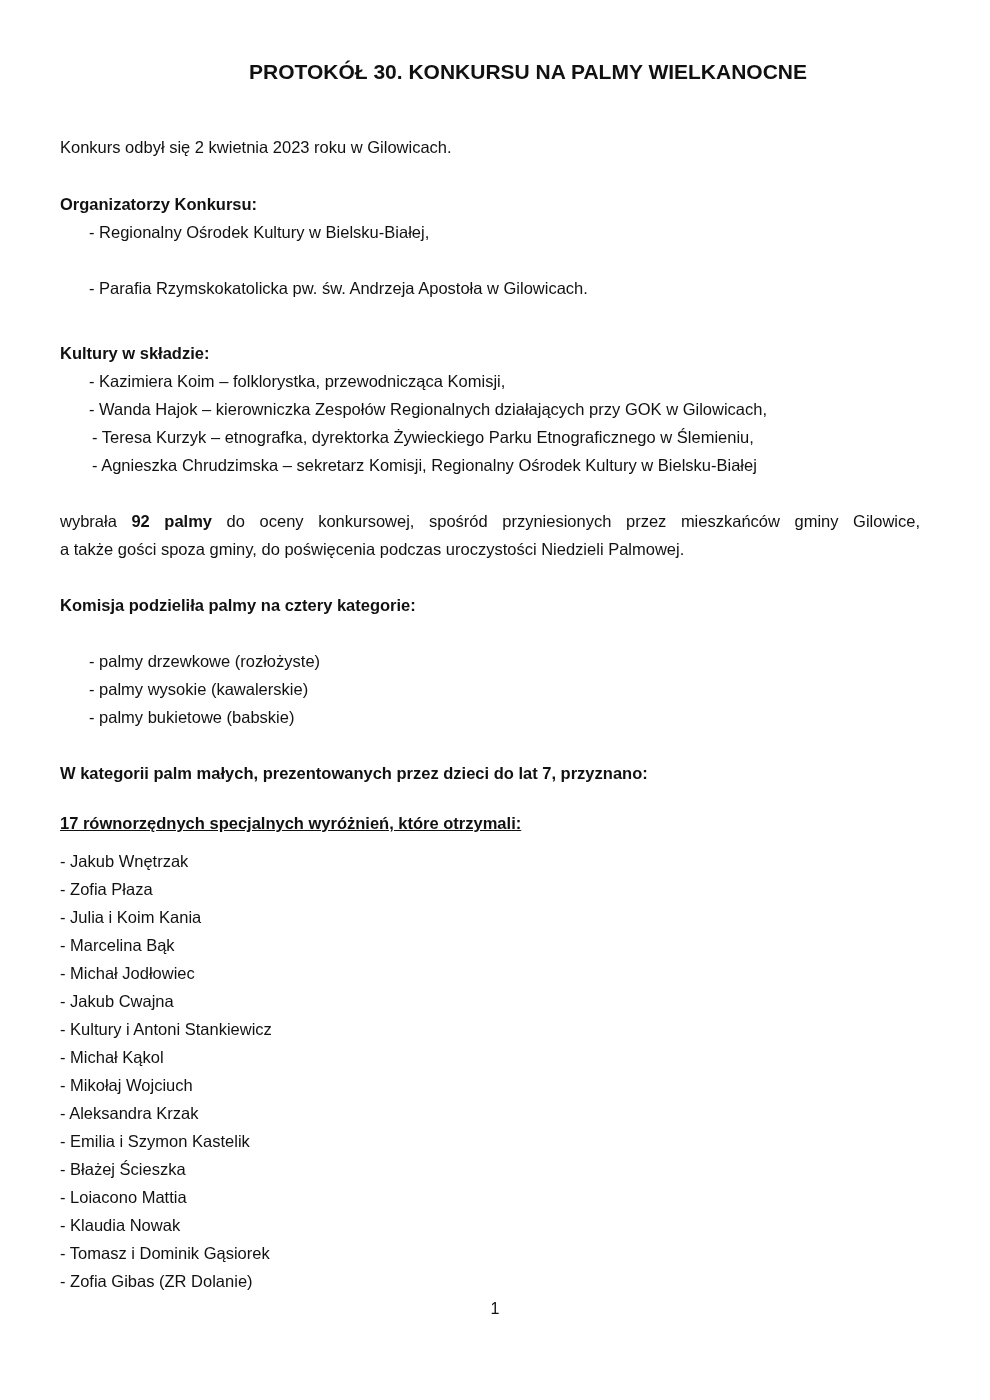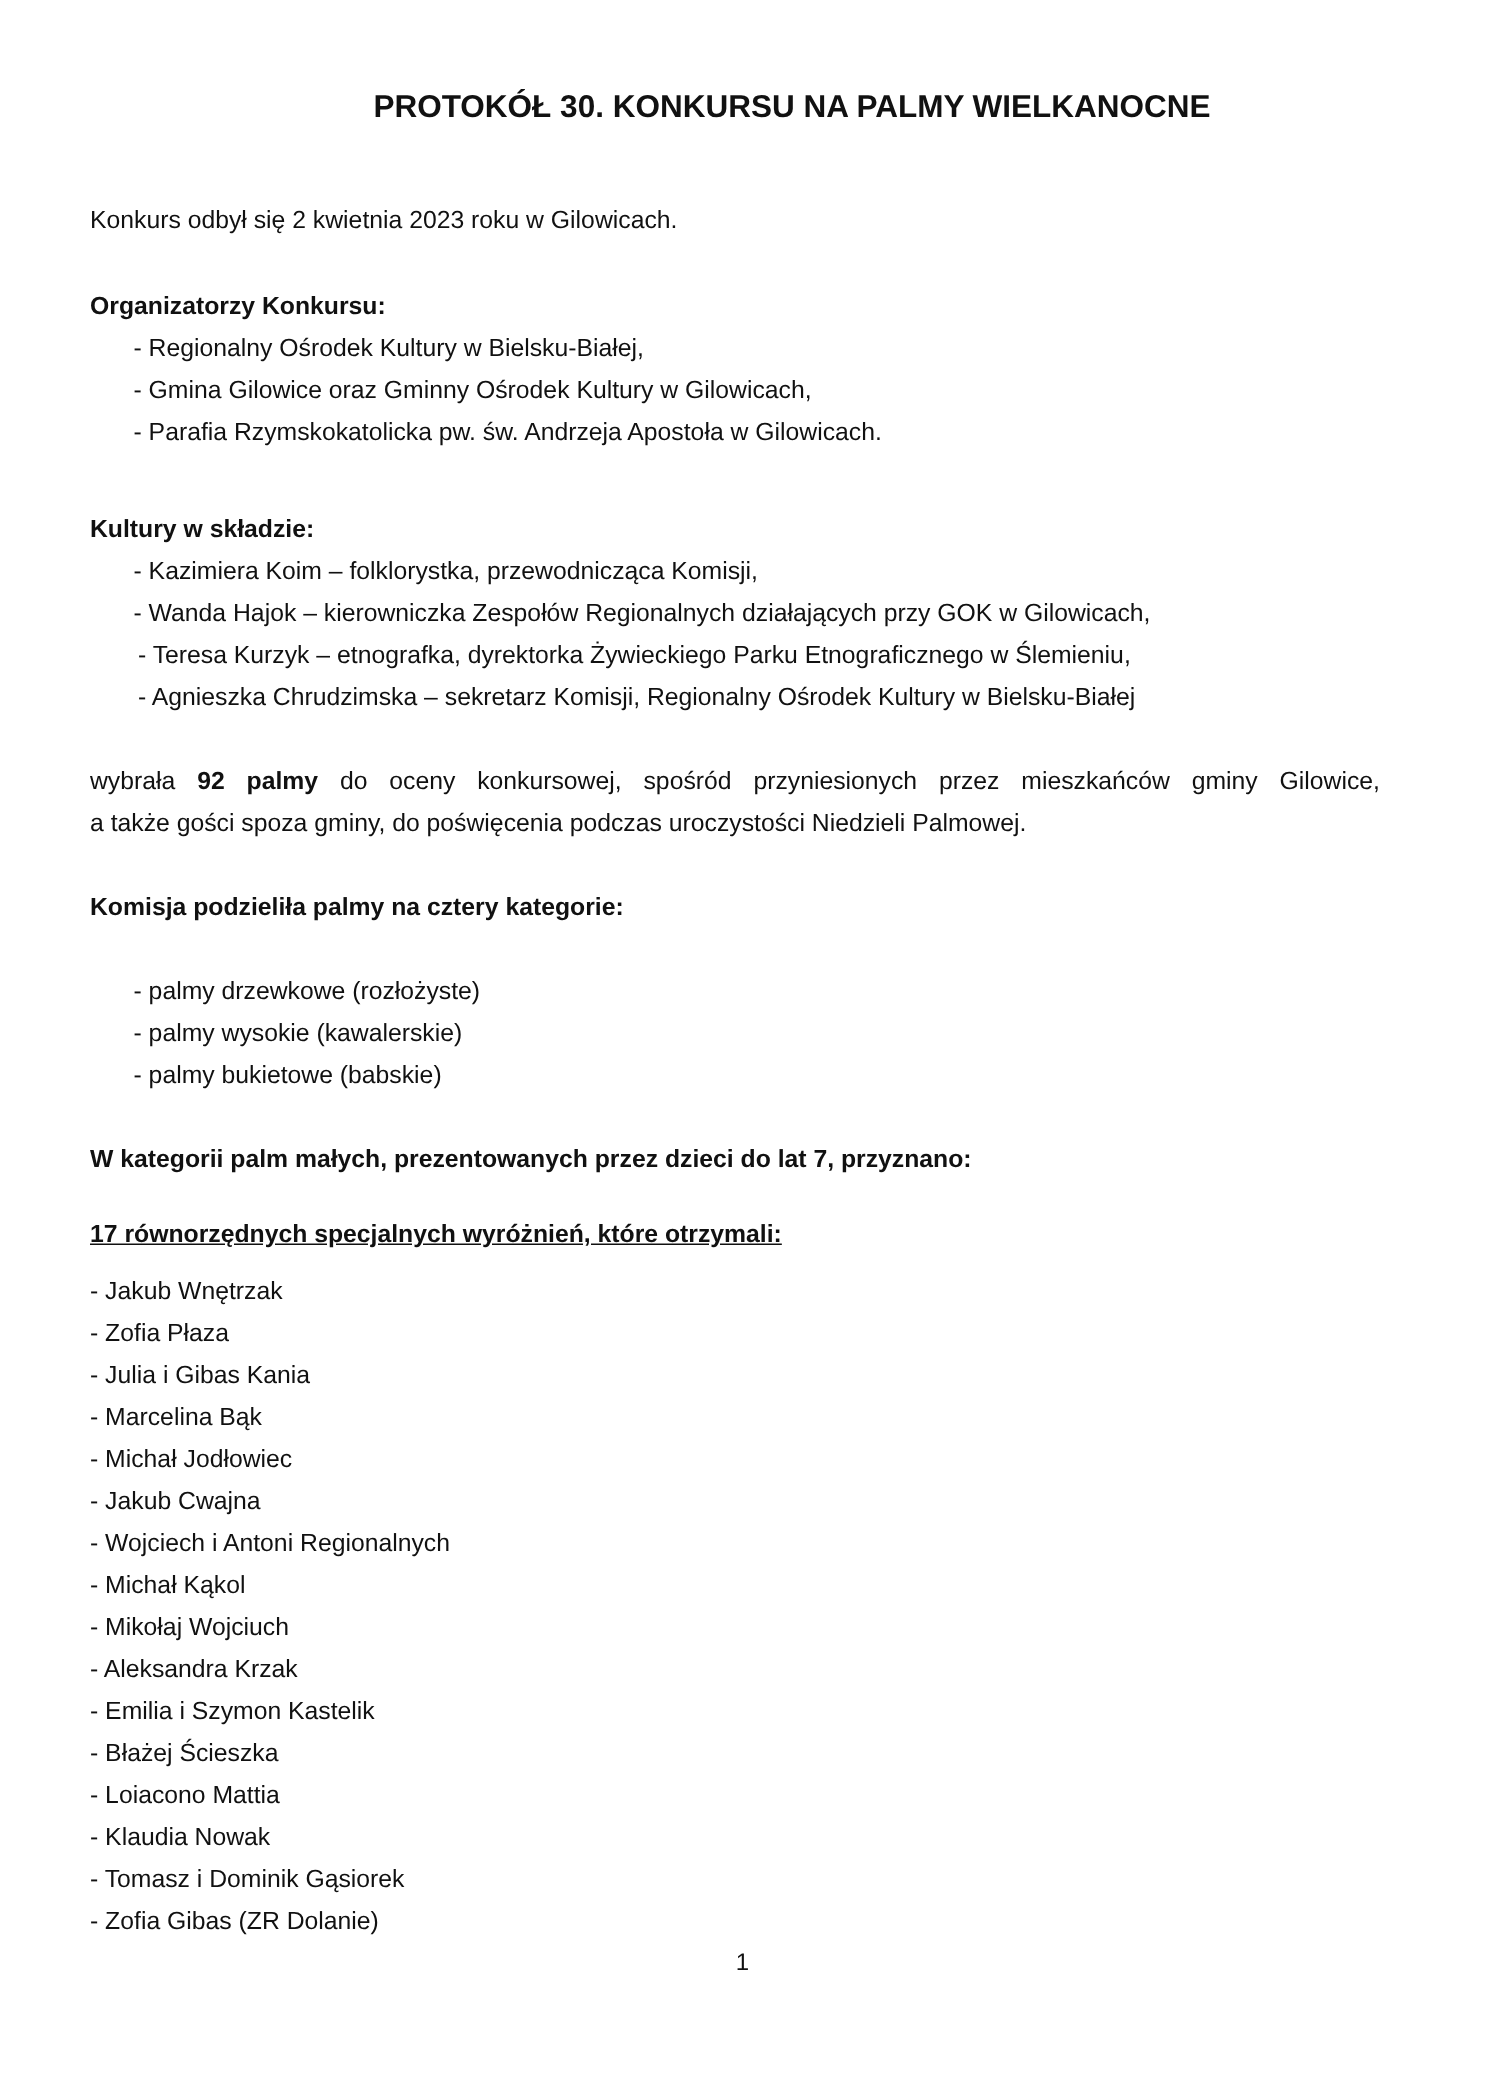--- a/index.html
+++ b/index.html
@@ -26,21 +26,20 @@
 </head>
 <body>
 
 <div class="page">
   <div class="title">PROTOKÓŁ 30. KONKURSU NA PALMY WIELKANOCNE</div>
 
   <div class="line" style="top:137px">Konkurs odbył się 2 kwietnia 2023 roku w Gilowicach.</div>
 
   <div class="line bold" style="top:194px">Organizatorzy Konkursu:</div>
   <div class="line indent" style="top:222px">- Regionalny Ośrodek Kultury w Bielsku-Białej,</div>
-  <div class="line indent" style="top:250px">- Gmina Gilowice oraz Gminny Ośrodek Kultury w Gilowicach,</div>
   <div class="line indent" style="top:278px">- Parafia Rzymskokatolicka pw. św. Andrzeja Apostoła w Gilowicach.</div>
 
   <div class="line bold" style="top:343px">Kultury w składzie:</div>
   <div class="line indent" style="top:371px">- Kazimiera Koim – folklorystka, przewodnicząca Komisji,</div>
   <div class="line indent" style="top:399px">- Wanda Hajok – kierowniczka Zespołów Regionalnych działających przy GOK w Gilowicach,</div>
   <div class="line indent2" style="top:427px">- Teresa Kurzyk – etnografka, dyrektorka Żywieckiego Parku Etnograficznego w Ślemieniu,</div>
   <div class="line indent2" style="top:455px">- Agnieszka Chrudzimska – sekretarz Komisji, Regionalny Ośrodek Kultury w Bielsku-Białej</div>
 
   <div class="line justify" style="top:511px"><span>wybrała </span><span class="bold">92 palmy</span><span> do oceny konkursowej, spośród przyniesionych przez mieszkańców gminy Gilowice,</span></div>
   <div class="line bold" style="top:595px">Komisja podzieliła palmy na cztery kategorie:</div>
@@ -48,25 +47,25 @@
   <div class="line" style="top:539px">a także gości spoza gminy, do poświęcenia podczas uroczystości Niedzieli Palmowej.</div>
   <div class="line indent" style="top:651px">- palmy drzewkowe (rozłożyste)</div>
   <div class="line indent" style="top:679px">- palmy wysokie (kawalerskie)</div>
   <div class="line indent" style="top:707px">- palmy bukietowe (babskie)</div>
 
   <div class="line bold" style="top:763px">W kategorii palm małych, prezentowanych przez dzieci do lat 7, przyznano:</div>
   <div class="line bold underline" style="top:813px">17 równorzędnych specjalnych wyróżnień, które otrzymali:</div>
 
   <div class="line" style="top:851px">- Jakub Wnętrzak</div>
   <div class="line" style="top:879px">- Zofia Płaza</div>
-  <div class="line" style="top:907px">- Julia i Gibas Kania</div>
+  <div class="line" style="top:907px">- Julia i Koim Kania</div>
   <div class="line" style="top:935px">- Marcelina Bąk</div>
   <div class="line" style="top:963px">- Michał Jodłowiec</div>
   <div class="line" style="top:991px">- Jakub Cwajna</div>
-  <div class="line" style="top:1019px">- Wojciech i Antoni Regionalnych</div>
+  <div class="line" style="top:1019px">- Kultury i Antoni Stankiewicz</div>
   <div class="line" style="top:1047px">- Michał Kąkol</div>
   <div class="line" style="top:1075px">- Mikołaj Wojciuch</div>
   <div class="line" style="top:1103px">- Aleksandra Krzak</div>
   <div class="line" style="top:1131px">- Emilia i Szymon Kastelik</div>
   <div class="line" style="top:1159px">- Błażej Ścieszka</div>
   <div class="line" style="top:1187px">- Loiacono Mattia</div>
   <div class="line" style="top:1215px">- Klaudia Nowak</div>
   <div class="line" style="top:1243px">- Tomasz i Dominik Gąsiorek</div>
   <div class="line" style="top:1271px">- Zofia Gibas (ZR Dolanie)</div>
 

